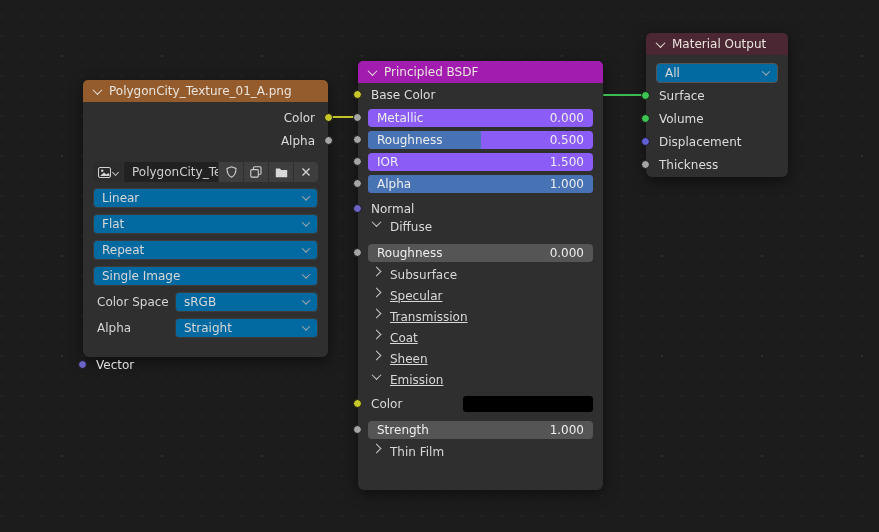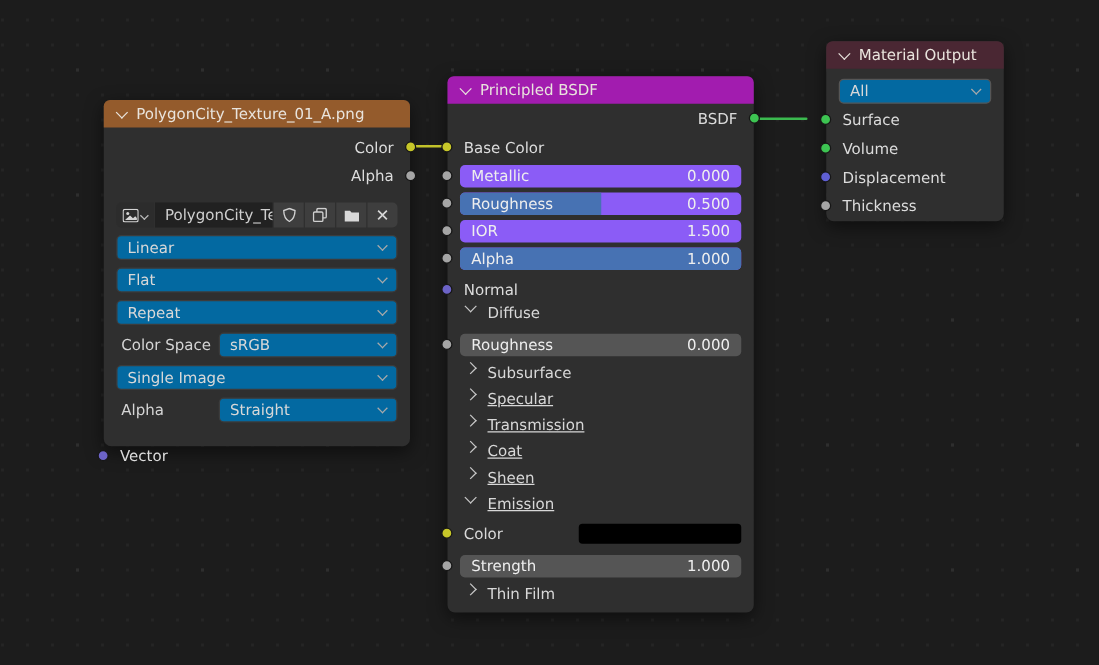--- a/index.html
+++ b/index.html
@@ -154,35 +154,35 @@
         <span class="dd-chev"></span>
       </div>
     </div>
     <div class="widgetrow mt6">
       <div class="dropdown">
         <span>Repeat</span>
         <span class="dd-chev"></span>
       </div>
     </div>
     <div class="widgetrow mt6">
+      <div class="dropdown">
+        <span>Single Image</span>
+        <span class="dd-chev"></span>
+      </div>
+    </div>
+
+    <div class="widgetrow mt6">
       <div class="labelpair">
         <span class="lp-l">Color Space</span>
         <div class="dropdown">
           <span>sRGB</span>
           <span class="dd-chev"></span>
         </div>
       </div>
     </div>
-
-    <div class="widgetrow mt6">
-      <div class="dropdown">
-        <span>Single Image</span>
-        <span class="dd-chev"></span>
-      </div>
-    </div>
     <div class="widgetrow mt6">
       <div class="labelpair">
         <span class="lp-l">Alpha</span>
         <div class="dropdown">
           <span>Straight</span>
           <span class="dd-chev"></span>
         </div>
       </div>
     </div>
 
@@ -191,24 +191,20 @@
       <span class="lbl">Vector</span>
     </div>
   </div>
 
   <div class="node" style="left:358px; top:61px; width:245px; height:429px;">
     <div class="node-header" style="background: #a21caf;">
       <span class="chev-d"></span>
       <span>Principled BSDF</span>
     </div>
 
-    <div class="sockrow right">
-      <span class="lbl">BSDF</span>
-      <span class="socket out" style="background: rgb(61, 196, 82);"></span>
-    </div>
 
     <div class="sockrow">
       <span class="socket in" style="background: rgb(199, 199, 41);"></span>
       <span class="lbl">Base Color</span>
     </div>
 
     <div class="widgetrow mt3">
       <span class="socket in" style="background: rgb(165, 165, 165);"></span>
       <div class="slider" style="margin:0;">
         <span class="fill" style="width: 0%;"></span>
@@ -297,21 +293,21 @@
         <span class="s-val">1.000</span>
       </div>
     </div>
 
     <div class="panelrow mt6">
       <span class="chev-r"></span>
       <span>Thin Film</span>
     </div>
   </div>
 
-  <div class="node" style="left:661px; top:33px; width:142px; height:144px;">
+  <div class="node" style="left:646px; top:33px; width:142px; height:144px;">
     <div class="node-header" style="background: rgb(74, 39, 51);">
       <span class="chev-d"></span>
       <span>Material Output</span>
     </div>
 
     <div class="widgetrow" style="margin-top:8px;">
       <div class="dropdown" style="border-color:#565656;">
         <span>All</span>
         <span class="dd-chev"></span>
       </div>

